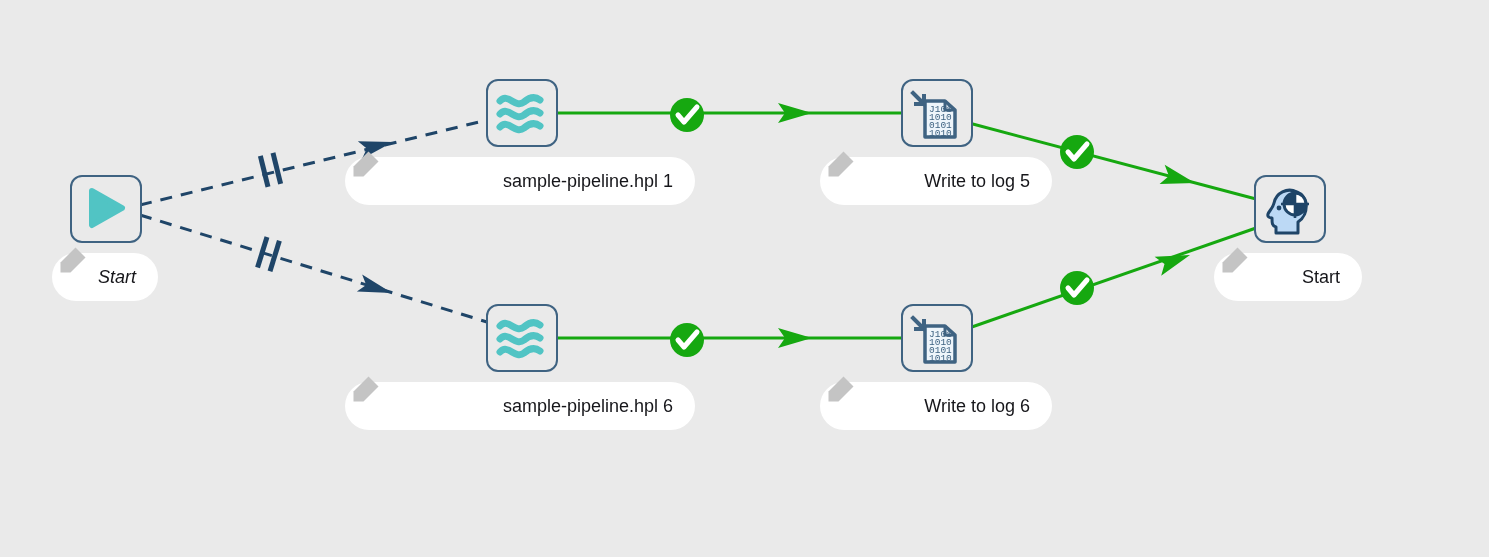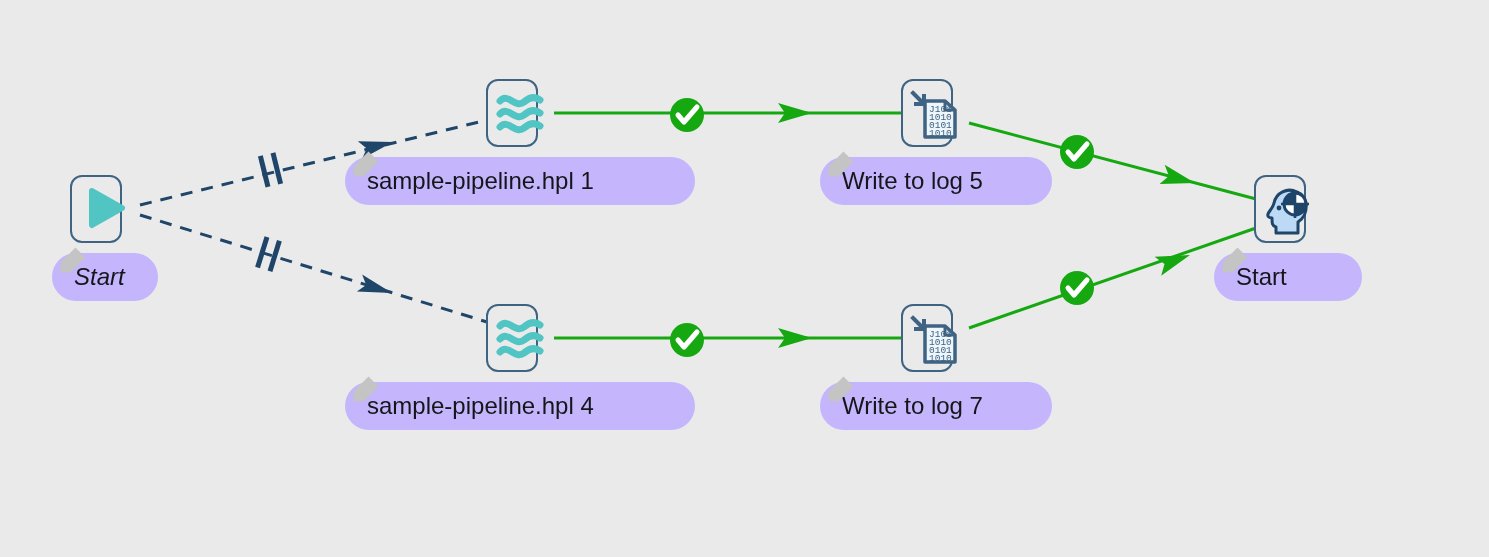--- a/index.html
+++ b/index.html
@@ -17,41 +17,41 @@
   }
   #wires {
     position: absolute;
     left: 0; top: 0;
     width: 1489px;
     height: 557px;
   }
   
   .node {
     position: absolute;
-    width: 52px;
+    width: 72px;
     height: 68px;
     box-sizing: border-box;
     border: 2px solid #3f6382;
     border-radius: 12px;
     background: #eaeaea;
     z-index: 4;
   }
   .node svg { display: block; }
   
   .chip {
     position: absolute;
     height: 48px;
     box-sizing: border-box;
-    background: #c4b5fd;
+    background: #ffffff;
     border-radius: 24px;
     display: flex;
     align-items: center;
-    justify-content: flex-start;
+    justify-content: flex-end;
     padding: 0 22px;
-    font-size: 24px;
+    font-size: 18px;
     color: #16161a;
     white-space: nowrap;
     z-index: 3;
   }
   .pencil {
     position: absolute;
     left: 6px;
     top: -8px;
     width: 30px;
     height: 30px;
@@ -221,29 +221,29 @@
     <div class="chip" style="position:relative; left:0; top:0; width:148px;">
       <span>Start</span>
     </div>
     <svg class="pencil" viewBox="0 0 24 24">
       <path d="M14,2 L22,10 L10,22 L2,22 L2,14 Z" fill="#c4c4c4"></path>
     </svg>
   </div>
 
   <div class="chipwrap" style="left:345px; top:382px;">
     <div class="chip" style="position:relative; left:0; top:0; width:350px;">
-      <span>sample-pipeline.hpl 4</span>
+      <span>sample-pipeline.hpl 6</span>
     </div>
     <svg class="pencil" viewBox="0 0 24 24">
       <path d="M14,2 L22,10 L10,22 L2,22 L2,14 Z" fill="#c4c4c4"></path>
     </svg>
   </div>
 
   <div class="chipwrap" style="left:820px; top:382px;">
     <div class="chip" style="position:relative; left:0; top:0; width:232px;">
-      <span>Write to log 7</span>
+      <span>Write to log 6</span>
     </div>
     <svg class="pencil" viewBox="0 0 24 24">
       <path d="M14,2 L22,10 L10,22 L2,22 L2,14 Z" fill="#c4c4c4"></path>
     </svg>
   </div>
 
 </div>
 
 </body></html>

